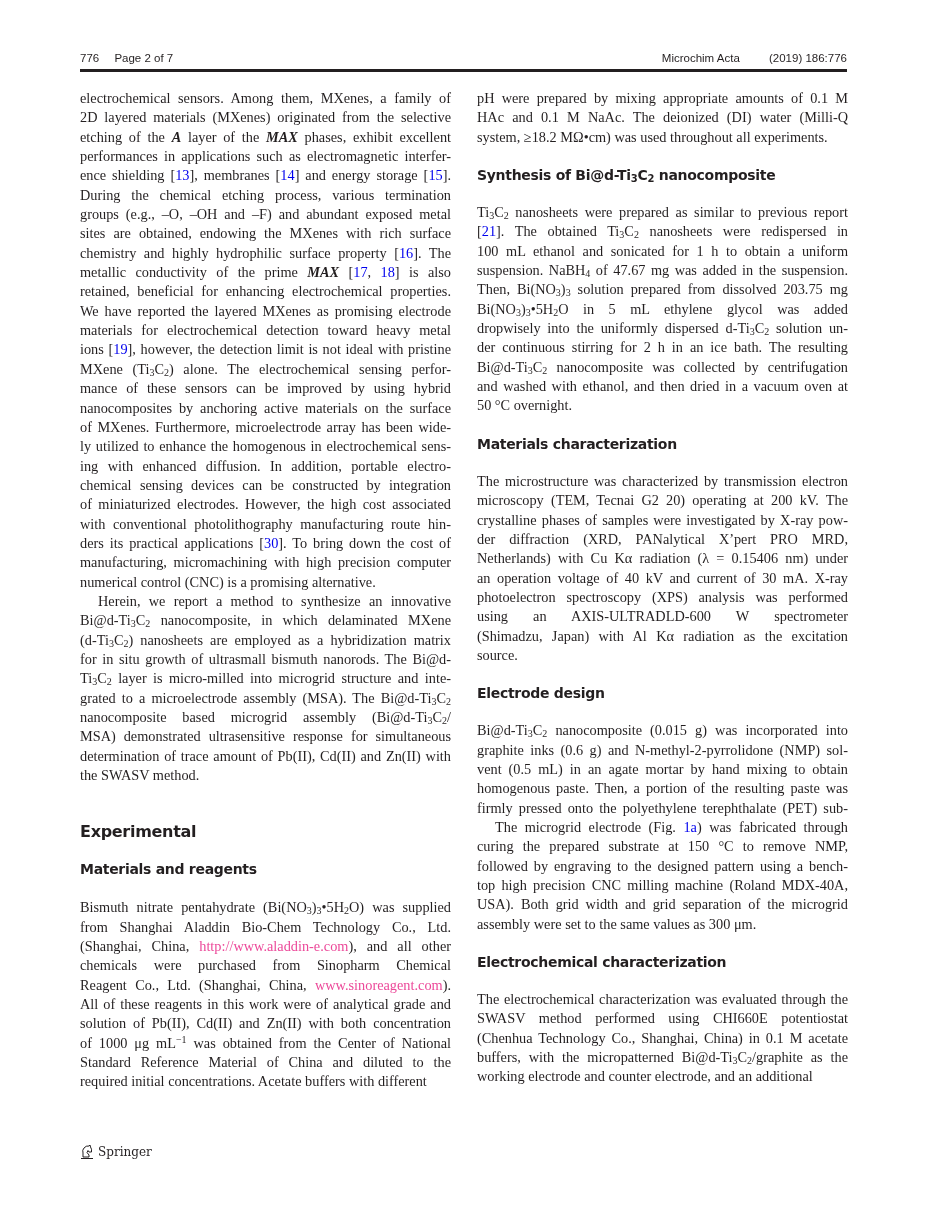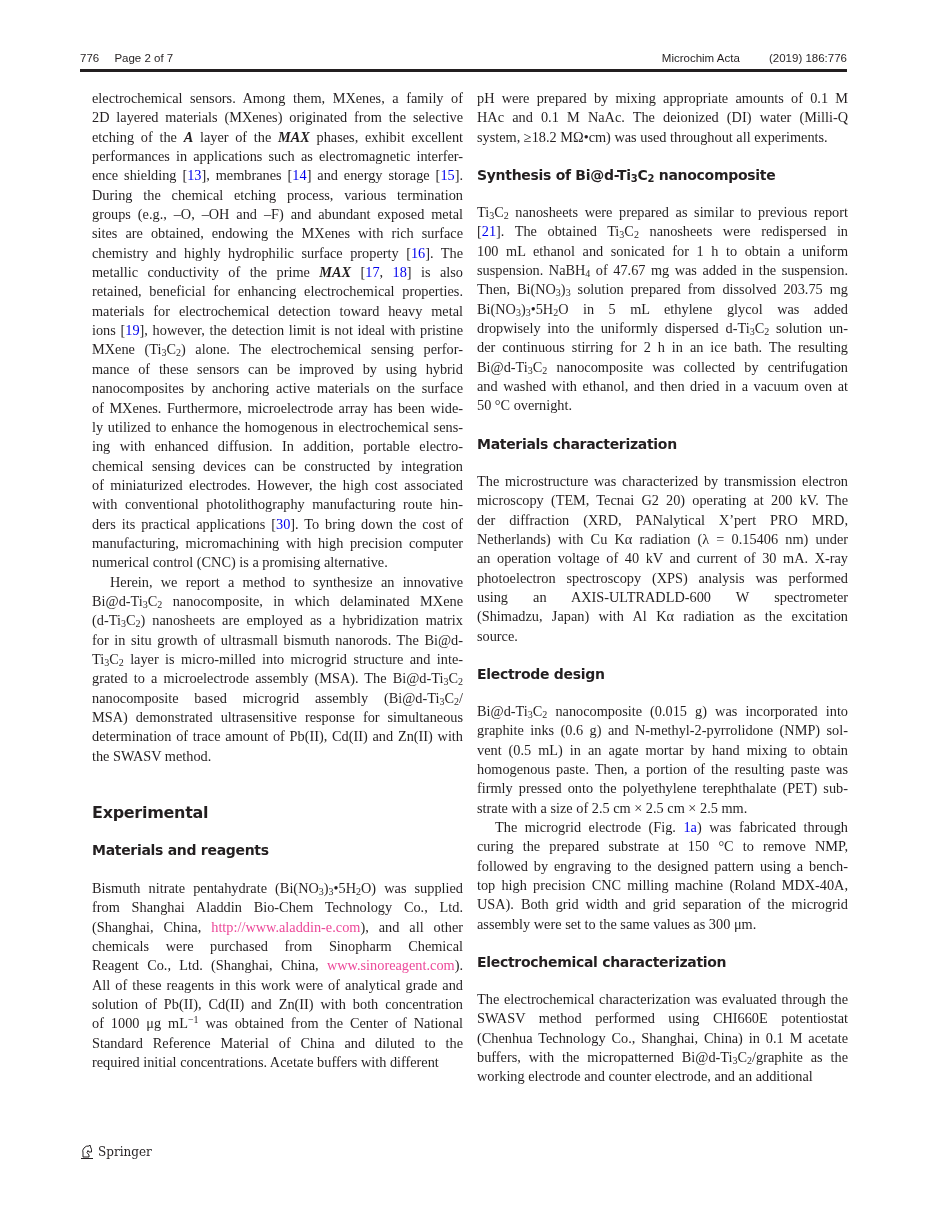--- a/index.html
+++ b/index.html
@@ -4,21 +4,21 @@
 <style>
   html, body { margin: 0; padding: 0; background: #ffffff; }
   body { width: 925px; height: 1230px; position: relative; overflow: hidden; color: #231f20; }
   .header { position: absolute; left: 80px; top: 50px; width: 767px; height: 20px; font-family: "Liberation Sans", sans-serif; font-size: 11.5px; color: #231f20; }
   .header .left { position: absolute; left: 0; top: 2px; }
   .header .left span { margin-right: 12px; }
   .header .right { position: absolute; right: 0; top: 2px; }
   .header .right span { margin-left: 26px; }
   .rule { position: absolute; left: 80px; top: 69px; width: 767px; height: 3px; background: #231f20; }
   .col { position: absolute; top: 89px; width: 371px; font-family: "Liberation Serif", serif; font-size: 14.3px; }
-  .col.left { left: 80px; margin-left: 12px; }
+  .col.left { left: 80px; }
   .col.right { left: 477px; }
   .ln { display: block; height: 19.35px; line-height: 19.35px; text-align: justify; text-align-last: justify; white-space: nowrap; overflow: visible; }
   .ln.last { text-align-last: left; }
   .ln.indent { text-indent: 18px; }
   .para { margin: 0; }
   .h1 { font-family: "DejaVu Sans", sans-serif; font-weight: bold; font-size: 16px; height: 22px; line-height: 22px; color: #231f20; letter-spacing: -0.3px; }
   .h2 { font-family: "DejaVu Sans", sans-serif; font-weight: bold; font-size: 14px; height: 20px; line-height: 20px; color: #231f20; letter-spacing: -0.3px; }
   .ref { color: #0000ee; }
   .link { color: #ec4899; }
   sub { font-size: 10px; line-height: 0; vertical-align: -2px; }
@@ -48,20 +48,21 @@
       <span class="ln">2D layered materials (MXenes) originated from the selective</span>
       <span class="ln">etching of the <span class="bi">A</span> layer of the <span class="bi">MAX</span> phases, exhibit excellent</span>
       <span class="ln">performances in applications such as electromagnetic interfer-</span>
       <span class="ln">ence shielding [<a class="ref">13</a>], membranes [<a class="ref">14</a>] and energy storage [<a class="ref">15</a>].</span>
       <span class="ln">During the chemical etching process, various termination</span>
       <span class="ln">groups (e.g., –O, –OH and –F) and abundant exposed metal</span>
       <span class="ln">sites are obtained, endowing the MXenes with rich surface</span>
       <span class="ln">chemistry and highly hydrophilic surface property [<a class="ref">16</a>]. The</span>
       <span class="ln">metallic conductivity of the prime <span class="bi">MAX</span> [<a class="ref">17</a>, <a class="ref">18</a>] is also</span>
       <span class="ln">retained, beneficial for enhancing electrochemical properties.</span>
+      <span class="ln">We have reported the layered MXenes as promising electrode</span>
       <span class="ln">materials for electrochemical detection toward heavy metal</span>
       <span class="ln">ions [<a class="ref">19</a>], however, the detection limit is not ideal with pristine</span>
       <span class="ln">MXene (Ti<sub>3</sub>C<sub>2</sub>) alone. The electrochemical sensing perfor-</span>
       <span class="ln">mance of these sensors can be improved by using hybrid</span>
       <span class="ln">nanocomposites by anchoring active materials on the surface</span>
       <span class="ln">of MXenes. Furthermore, microelectrode array has been wide-</span>
       <span class="ln">ly utilized to enhance the homogenous in electrochemical sens-</span>
       <span class="ln">ing with enhanced diffusion. In addition, portable electro-</span>
       <span class="ln">chemical sensing devices can be constructed by integration</span>
       <span class="ln">of miniaturized electrodes. However, the high cost associated</span>
@@ -122,38 +123,38 @@
       <span class="ln">Bi@d-Ti<sub>3</sub>C<sub>2</sub> nanocomposite was collected by centrifugation</span>
       <span class="ln">and washed with ethanol, and then dried in a vacuum oven at</span>
       <span class="ln last">50 °C overnight.</span>
     </div>
   <div style="height:18px"></div>
   <div class="h2">Materials characterization</div>
   <div style="height:18px"></div>
   <div class="para">
       <span class="ln">The microstructure was characterized by transmission electron</span>
       <span class="ln">microscopy (TEM, Tecnai G2 20) operating at 200 kV. The</span>
+      <span class="ln">crystalline phases of samples were investigated by X-ray pow-</span>
       <span class="ln">der diffraction (XRD, PANalytical X’pert PRO MRD,</span>
       <span class="ln">Netherlands) with Cu Kα radiation (λ = 0.15406 nm) under</span>
       <span class="ln">an operation voltage of 40 kV and current of 30 mA. X-ray</span>
       <span class="ln">photoelectron spectroscopy (XPS) analysis was performed</span>
       <span class="ln">using an AXIS-ULTRADLD-600 W spectrometer</span>
       <span class="ln">(Shimadzu, Japan) with Al Kα radiation as the excitation</span>
       <span class="ln last">source.</span>
     </div>
   <div style="height:18px"></div>
   <div class="h2">Electrode design</div>
   <div style="height:18px"></div>
   <div class="para">
       <span class="ln">Bi@d-Ti<sub>3</sub>C<sub>2</sub> nanocomposite (0.015 g) was incorporated into</span>
       <span class="ln">graphite inks (0.6 g) and N-methyl-2-pyrrolidone (NMP) sol-</span>
       <span class="ln">vent (0.5 mL) in an agate mortar by hand mixing to obtain</span>
       <span class="ln">homogenous paste. Then, a portion of the resulting paste was</span>
       <span class="ln">firmly pressed onto the polyethylene terephthalate (PET) sub-</span>
-      <span class="ln last">strate with a size of 2.5 cm × 2.5 cm × 2.5 mm.</span>
     </div>
   <div class="para">
       <span class="ln indent">The microgrid electrode (Fig. <a class="ref">1a</a>) was fabricated through</span>
       <span class="ln">curing the prepared substrate at 150 °C to remove NMP,</span>
       <span class="ln">followed by engraving to the designed pattern using a bench-</span>
       <span class="ln">top high precision CNC milling machine (Roland MDX-40A,</span>
       <span class="ln">USA). Both grid width and grid separation of the microgrid</span>
       <span class="ln last">assembly were set to the same values as 300 μm.</span>
     </div>
   <div style="height:18px"></div>

